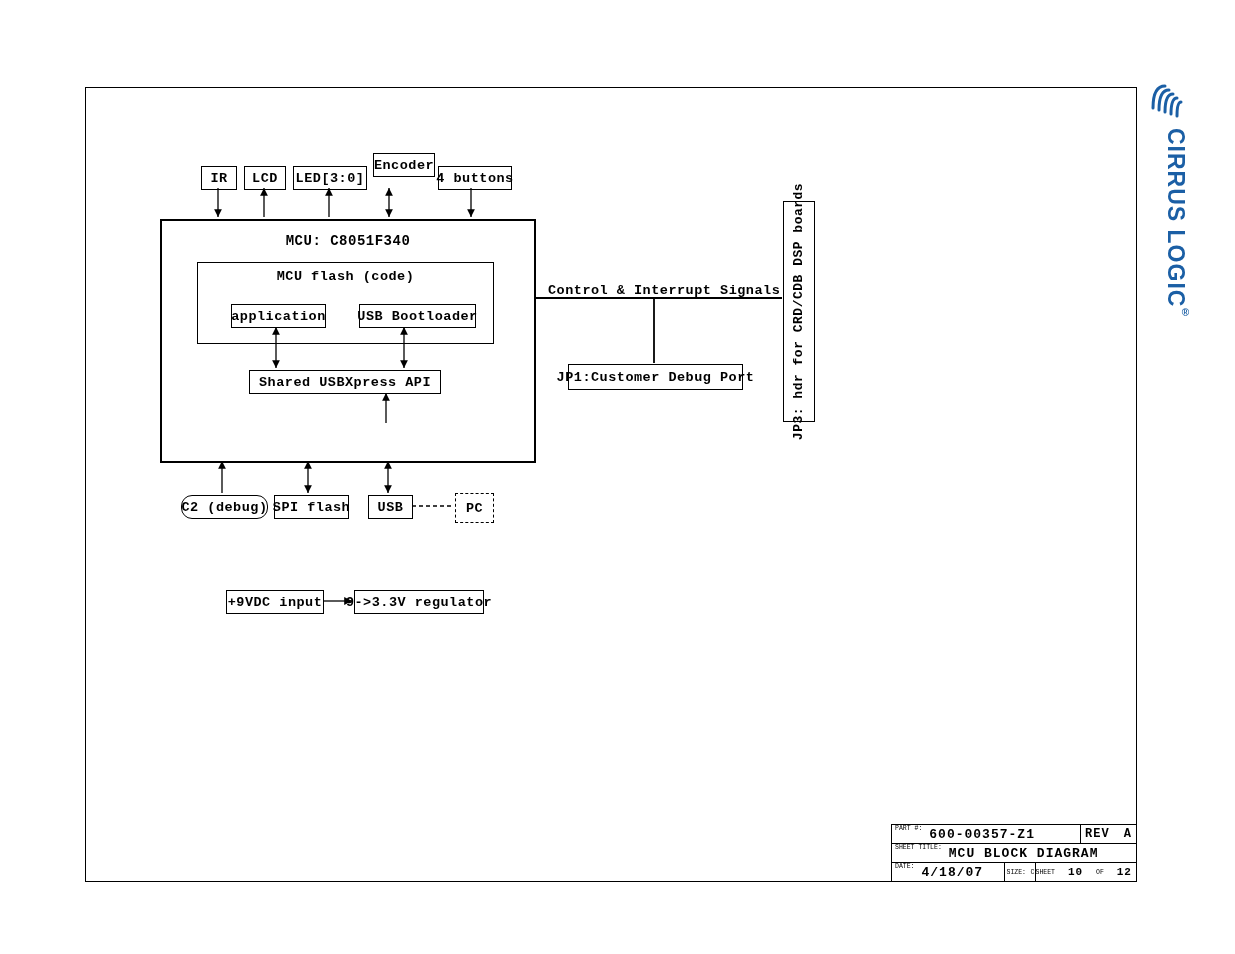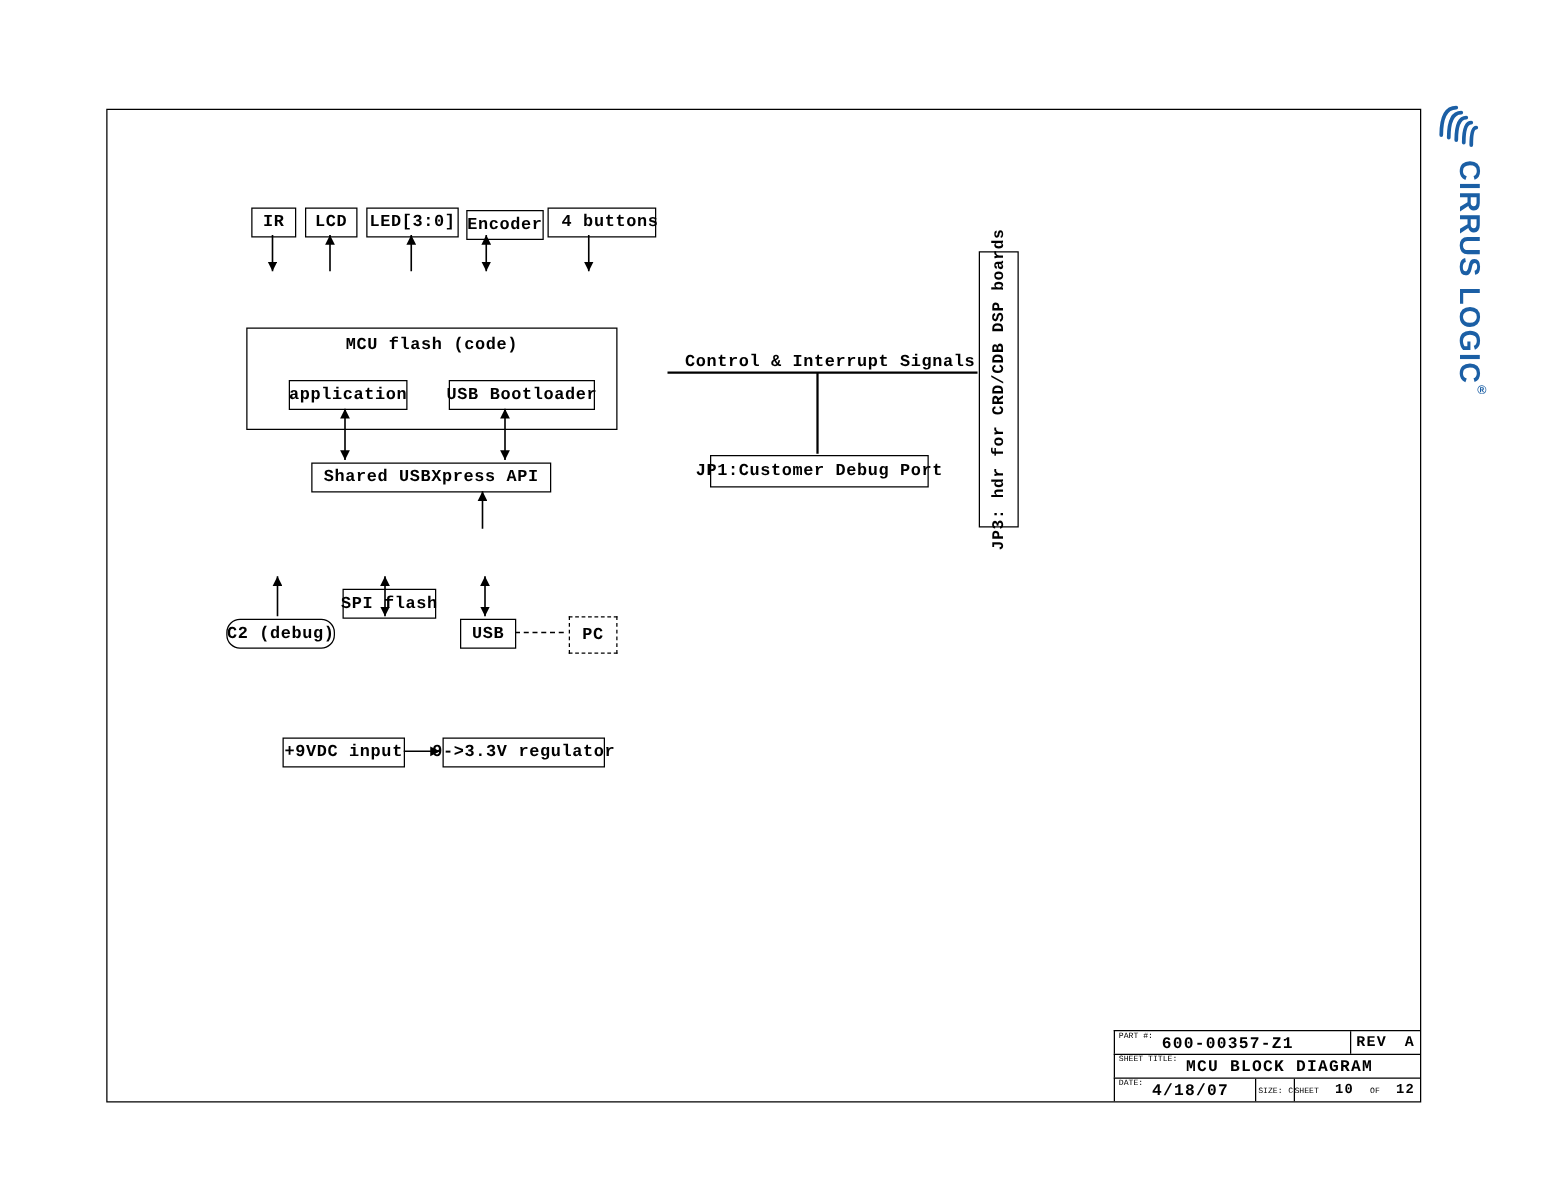--- a/index.html
+++ b/index.html
@@ -114,34 +114,37 @@
   .titleblock .small { font-size: 6.5px; }
 </style>
 </head>
 <body>
 
 <div class="sheet">
 
   <div class="box" style="left:115px; top:78px; width:34px; height:22px;">IR</div>
   <div class="box" style="left:158px; top:78px; width:40px; height:22px;">LCD</div>
   <div class="box" style="left:207px; top:78px; width:72px; height:22px;">LED[3:0]</div>
-  <div class="box" style="left:287px; top:80px; width:60px; height:22px;text-align:center;">Encoder</div>
-  <div class="box" style="left:352px; top:78px; width:72px; height:22px;padding-left:13px;">4 buttons</div>
-
+  <div class="box" style="left:287px; top:65px; width:60px; height:22px;text-align:center;">Encoder</div>
+  <div class="box" style="left:352px; top:78px; width:72px; height:22px;">4 buttons</div>
+
+  <div class="box thick" style="left:74px; top:131px; width:372px; height:240px; justify-content:flex-start; align-items:flex-start;">
+    <div class="label" style="position:absolute; left:0; right:0; top:12px; text-align:center; font-size:14px;">MCU: C8051F340</div>
+  </div>
 
   <div class="box" style="left:111px; top:174px; width:295px; height:80px; justify-content:flex-start; align-items:flex-start;">
     <div class="label" style="position:absolute; left:0; right:0; top:6px; text-align:center;">MCU flash (code)</div>
   </div>
   <div class="box" style="left:145px; top:216px; width:93px; height:22px;">application</div>
   <div class="box" style="left:273px; top:216px; width:115px; height:22px;">USB Bootloader</div>
 
   <div class="box" style="left:163px; top:282px; width:190px; height:22px;">Shared USBXpress API</div>
 
   <div class="box" style="left:95px; top:407px; width:85px; height:22px;border-radius:11px;">C2 (debug)</div>
-  <div class="box" style="left:188px; top:383px; width:73px; height:22px;">SPI flash</div>
+  <div class="box" style="left:188px; top:407px; width:73px; height:22px;">SPI flash</div>
   <div class="box" style="left:282px; top:407px; width:43px; height:22px;">USB</div>
   <div class="box dashed" style="left:369px; top:405px; width:37px; height:28px;">PC</div>
 
   <div class="box" style="left:140px; top:502px; width:96px; height:22px;">+9VDC input</div>
   <div class="box" style="left:268px; top:502px; width:128px; height:22px;">9-&gt;3.3V regulator</div>
 
   <div class="label" style="left:462px; top:195px;">Control &amp; Interrupt Signals</div>
 
   <div class="box" style="left:482px; top:276px; width:173px; height:24px;">JP1:Customer Debug Port</div>
 

